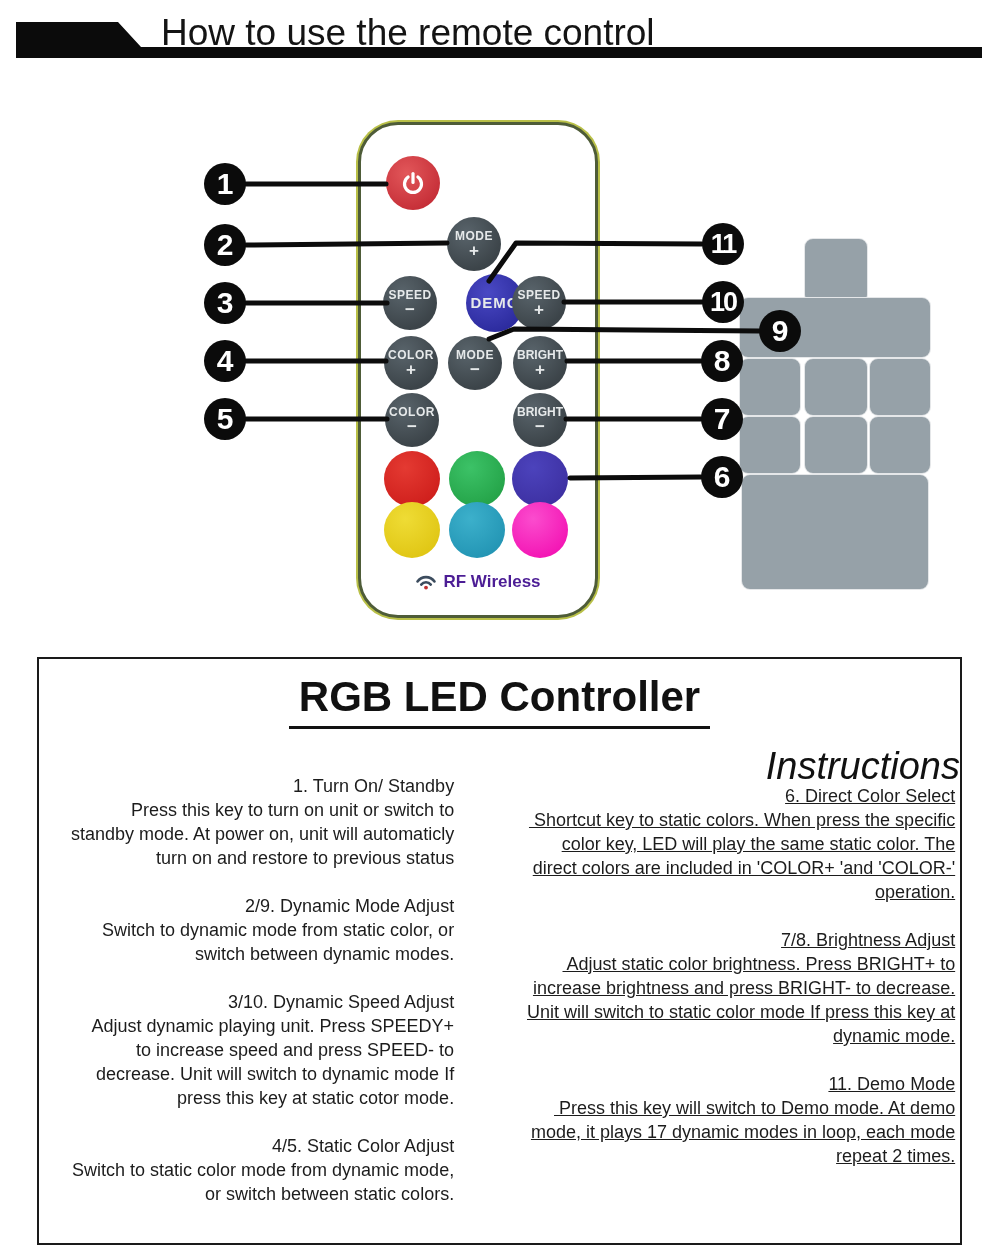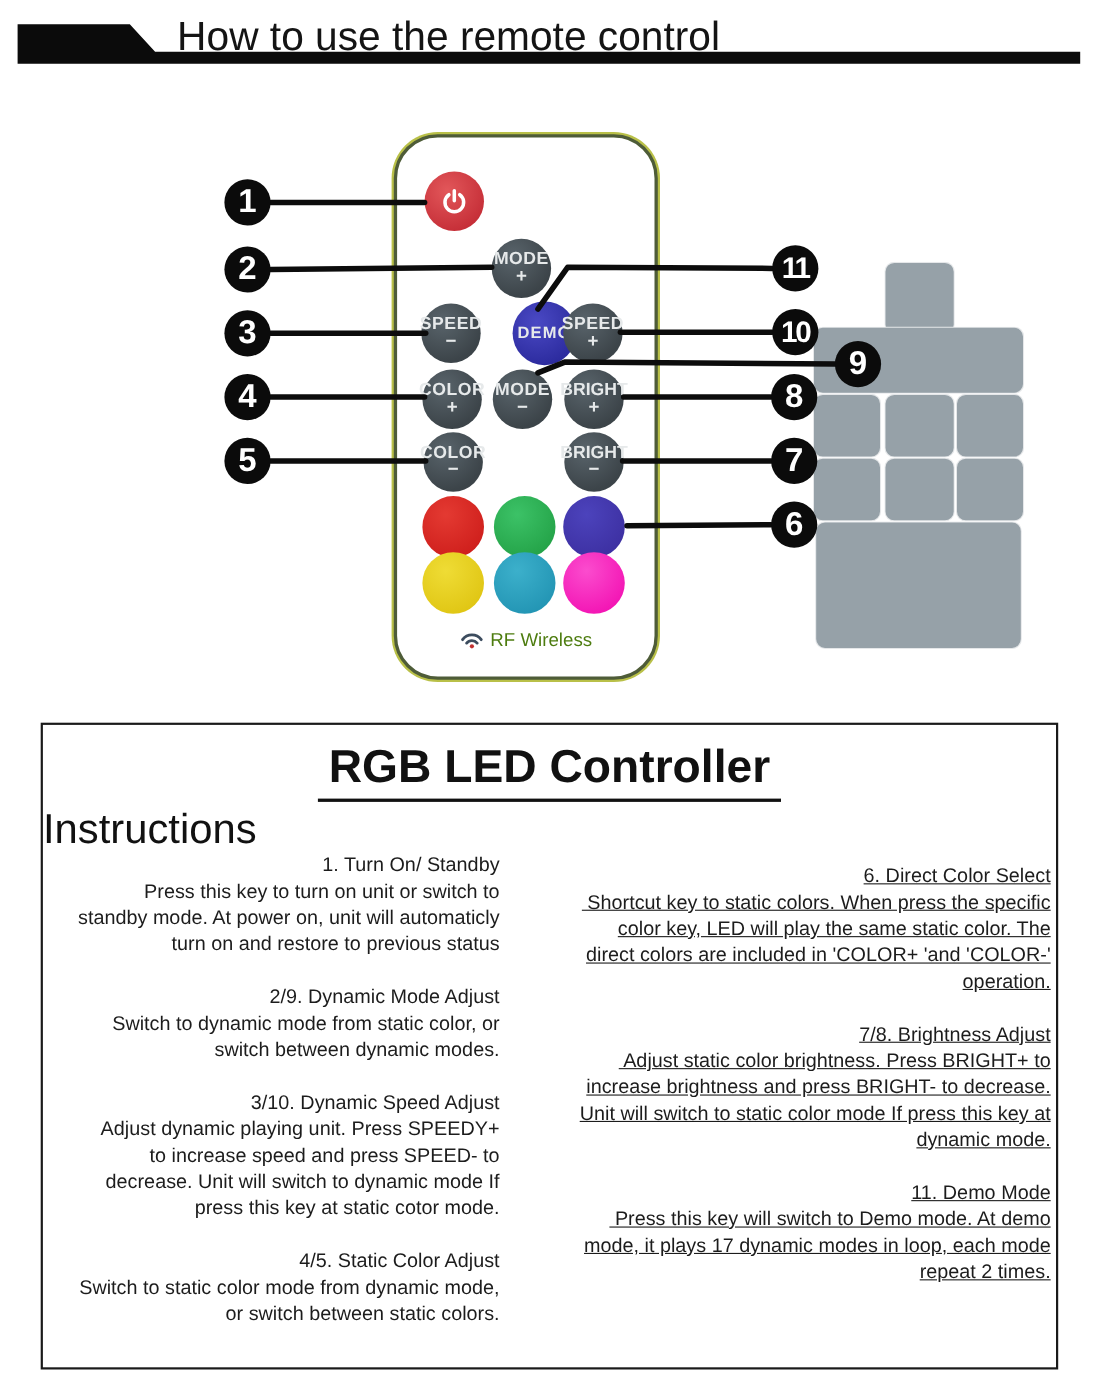--- a/index.html
+++ b/index.html
@@ -29,21 +29,21 @@
   .blk-white      {left:443px;top:291px;width:64px;height:58px;}
   .blk-bright-plus{left:508px;top:233px;width:62px;height:58px;}
   .blk-bright-minus{left:508px;top:291px;width:62px;height:58px;}
   .blk-colors     {left:380px;top:349px;width:188px;height:116px;}
   .key{
     position:absolute;width:54px;height:54px;border-radius:50%;z-index:2;
     background:radial-gradient(circle at 36% 30%, #59646b, #3c4449 72%);
     display:flex;flex-direction:column;align-items:center;justify-content:center;
     color:#e6e9ea;text-align:center;
   }
-  .key .lbl{font-size:16px;font-weight:bold;letter-spacing:.5px;line-height:12px;}
+  .key .lbl{font-size:12px;font-weight:bold;letter-spacing:.5px;line-height:12px;}
   .key .sgn{font-size:17px;font-weight:bold;line-height:15px;margin-top:1px;}
   .b-power{left:386px;top:56px;background:radial-gradient(circle at 38% 32%, #e2575a, #c62f38 75%);}
   .b-mode-plus{left:447px;top:117px;}
   .b-speed-minus{left:383px;top:176px;}
   .b-demo{left:466px;top:174px;width:58px;height:58px;
     background:radial-gradient(circle at 38% 32%, #4a49c4, #2c2b9e 75%);}
   .b-demo .lbl{font-size:15px;letter-spacing:1px;}
   .b-speed-plus{left:512px;top:176px;}
   .b-color-plus{left:384px;top:236px;}
   .b-mode-minus{left:448px;top:236px;}
@@ -54,21 +54,21 @@
   .b-bright-minus{left:513px;top:293px;}
   .ckey{position:absolute;width:56px;height:56px;border-radius:50%;z-index:2;}
   .c-red    {left:384px;top:351px;background:radial-gradient(circle at 38% 30%, #e43a32, #cf1f1c 78%);}
   .c-green  {left:449px;top:351px;background:radial-gradient(circle at 38% 30%, #3cc267, #24a348 78%);}
   .c-blue   {left:512px;top:351px;background:radial-gradient(circle at 38% 30%, #4c43bc, #3d30a2 78%);}
   .c-yellow {left:384px;top:402px;background:radial-gradient(circle at 38% 30%, #efdc35, #e0c614 78%);}
   .c-cyan   {left:449px;top:402px;background:radial-gradient(circle at 38% 30%, #3cb0cb, #2395b4 78%);}
   .c-magenta{left:512px;top:402px;background:radial-gradient(circle at 38% 30%, #fb4cce, #f315b4 78%);}
   .rf-row{
     position:absolute;left:378px;top:472px;width:200px;z-index:2;text-align:center;
-    color:#4d7c0f;font-size:17px;font-weight:normal;
+    color:#4c1d95;font-size:17px;font-weight:bold;
   }
   .rf-row svg{vertical-align:-3px;margin-right:6px;}
   .lines-svg{position:absolute;left:0;top:0;z-index:3;}
   .callout{
     position:absolute;width:42px;height:42px;border-radius:50%;background:#0b0b0b;
     color:#ffffff;font-weight:bold;font-size:30px;display:flex;align-items:center;
     justify-content:center;z-index:4;
   }
   .callout.wide{font-size:27px;letter-spacing:-2px;}
   .co-1{left:204px;top:63px;}  .co-2{left:204px;top:124px;} .co-3{left:204px;top:182px;}
@@ -80,21 +80,21 @@
     position:absolute;left:37px;top:657px;width:925px;height:588px;
     border:2px solid #1a1a1a;background:#ffffff;box-sizing:border-box;
   }
   .panel-title{
     text-align:center;margin-top:14px;
   }
   .panel-title span{
     display:inline-block;font-size:42px;font-weight:bold;color:#111;
     border-bottom:3px solid #111;padding:0 10px 5px 10px;
   }
-  .panel-sub{text-align:left;font-size:38px;color:#111;margin-top:4px;}
+  .panel-sub{text-align:right;font-size:38px;color:#111;margin-top:16px;font-style:italic;}
   .col{position:absolute;font-size:18px;line-height:24px;color:#1c1c1c;}
   .col-left{left:28px;top:115px;}
   .col-right{left:488px;top:125px;text-decoration:underline;}
   .sec{margin-bottom:24px;text-align:right;}
   .sec div{white-space:pre;}
 </style>
 </head>
 <body>
 
 <svg class="hdr-svg" width="1000" height="70">

